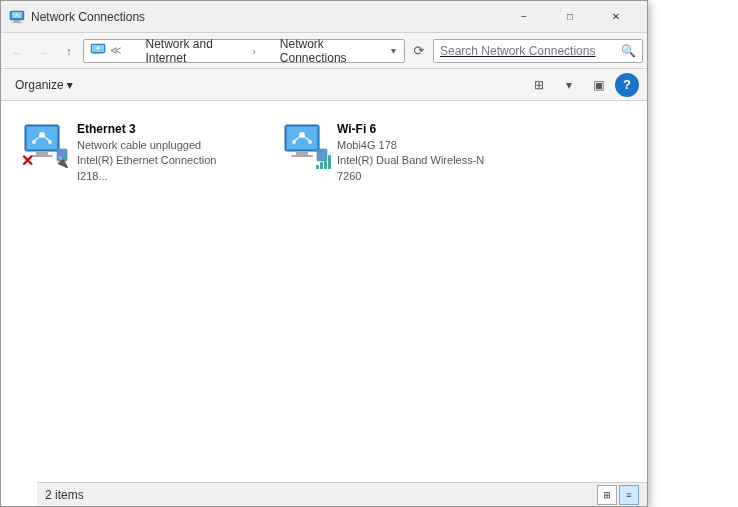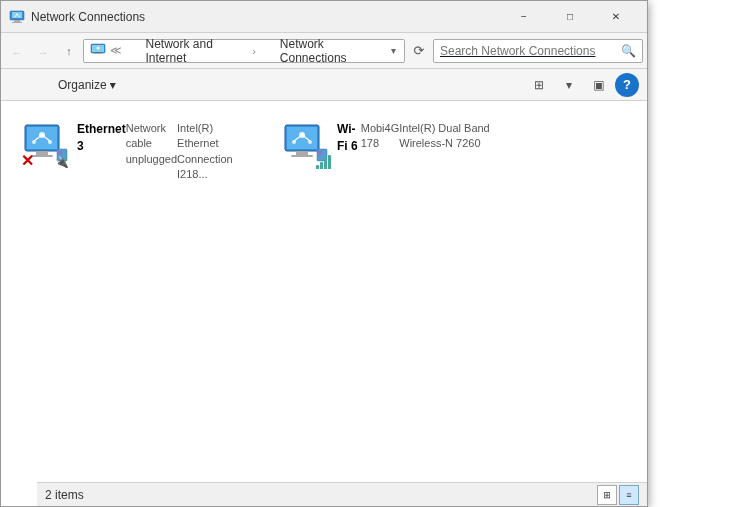--- a/index.html
+++ b/index.html
@@ -109,21 +109,21 @@
       padding: 0 8px;
       border-bottom: 1px solid #d0d0d0;
       justify-content: space-between;
     }
     .toolbar-left { display: flex; align-items: center; gap: 4px; }
     .toolbar-right { display: flex; align-items: center; gap: 2px; }
     .organize-btn {
       display: flex; align-items: center; gap: 3px;
       padding: 2px 6px;
       border: none; background: transparent; cursor: pointer;
-      font-size: 12px; color: #333; border-radius: 2px; margin-left: 43px;
+      font-size: 12px; color: #333; border-radius: 2px;
     }
     .toolbar-view-btn {
       width: 28px; height: 24px;
       display: flex; align-items: center; justify-content: center;
       border: none; background: transparent; cursor: pointer;
       color: #555; font-size: 12px; border-radius: 2px;
     }
     .toolbar-help-btn {
       width: 24px; height: 24px;
       display: flex; align-items: center; justify-content: center;
@@ -157,21 +157,21 @@
       display: flex;
       align-items: flex-start;
       gap: 8px;
     }
     .network-icon-wrap {
       position: relative;
       width: 48px;
       height: 48px;
       flex-shrink: 0;
     }
-    .network-info { display: flex; justify-content: center; }
+    .network-info { display: flex; flex-direction: column; justify-content: center; }
     .network-name { font-size: 12px; font-weight: 600; color: #000; line-height: 1.4; }
     .network-status { font-size: 11px; color: #555; line-height: 1.4; }
     .network-adapter { font-size: 11px; color: #555; line-height: 1.4; }
 
     
     .status-bar {
       background: #f0f0f0;
       height: 24px;
       display: flex;
       align-items: center;

